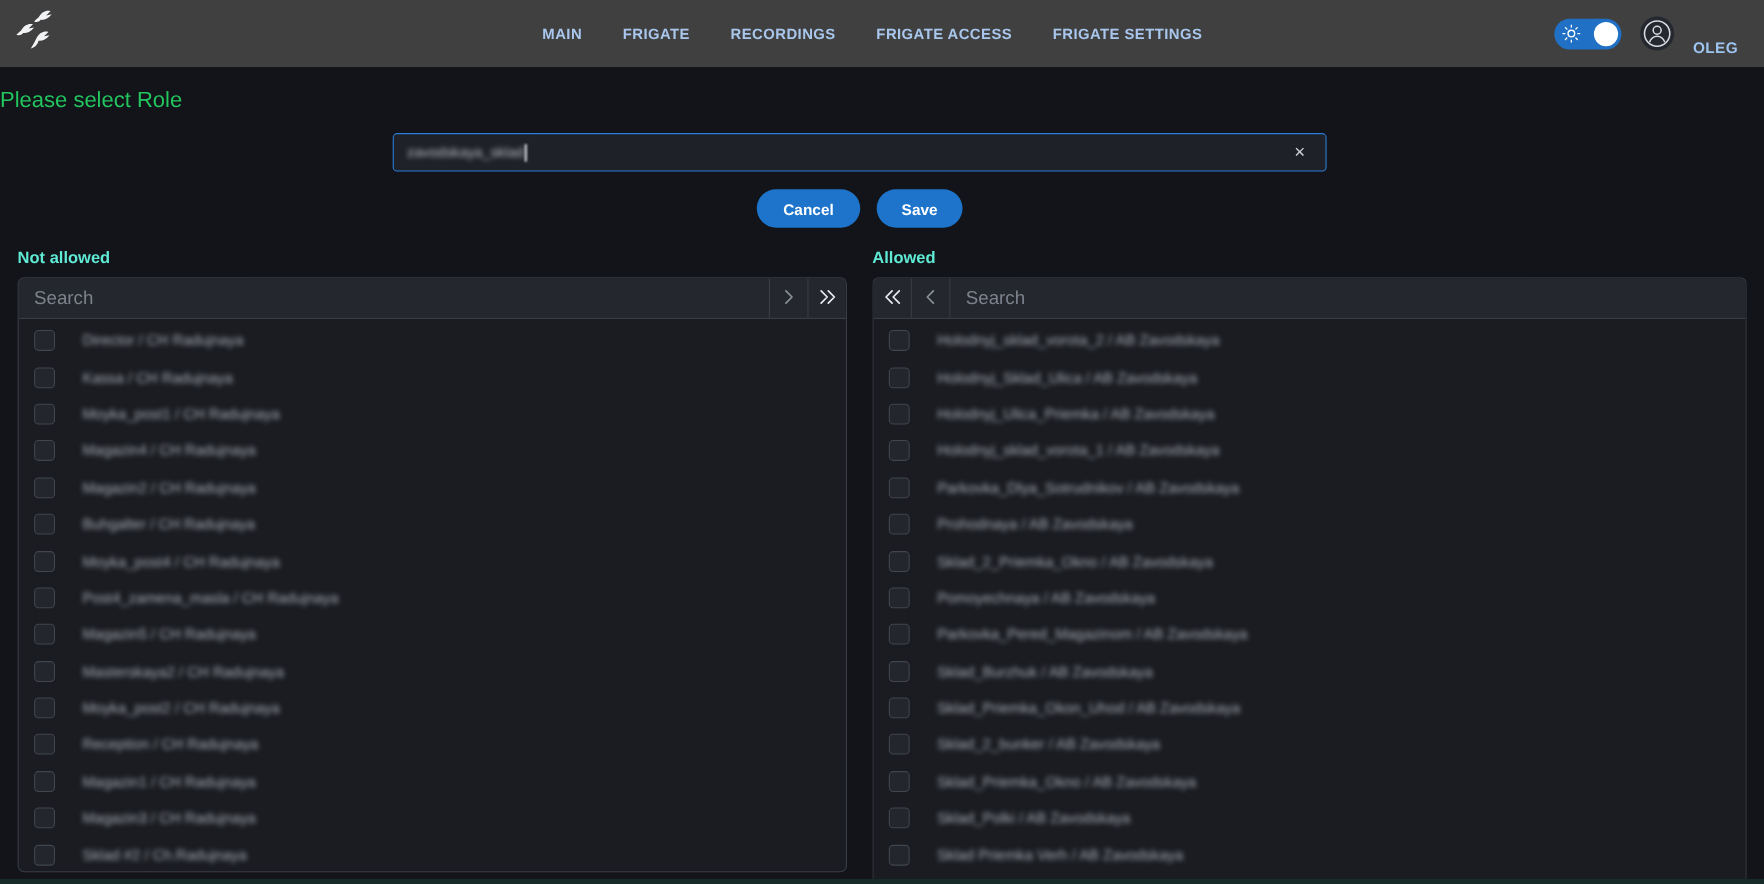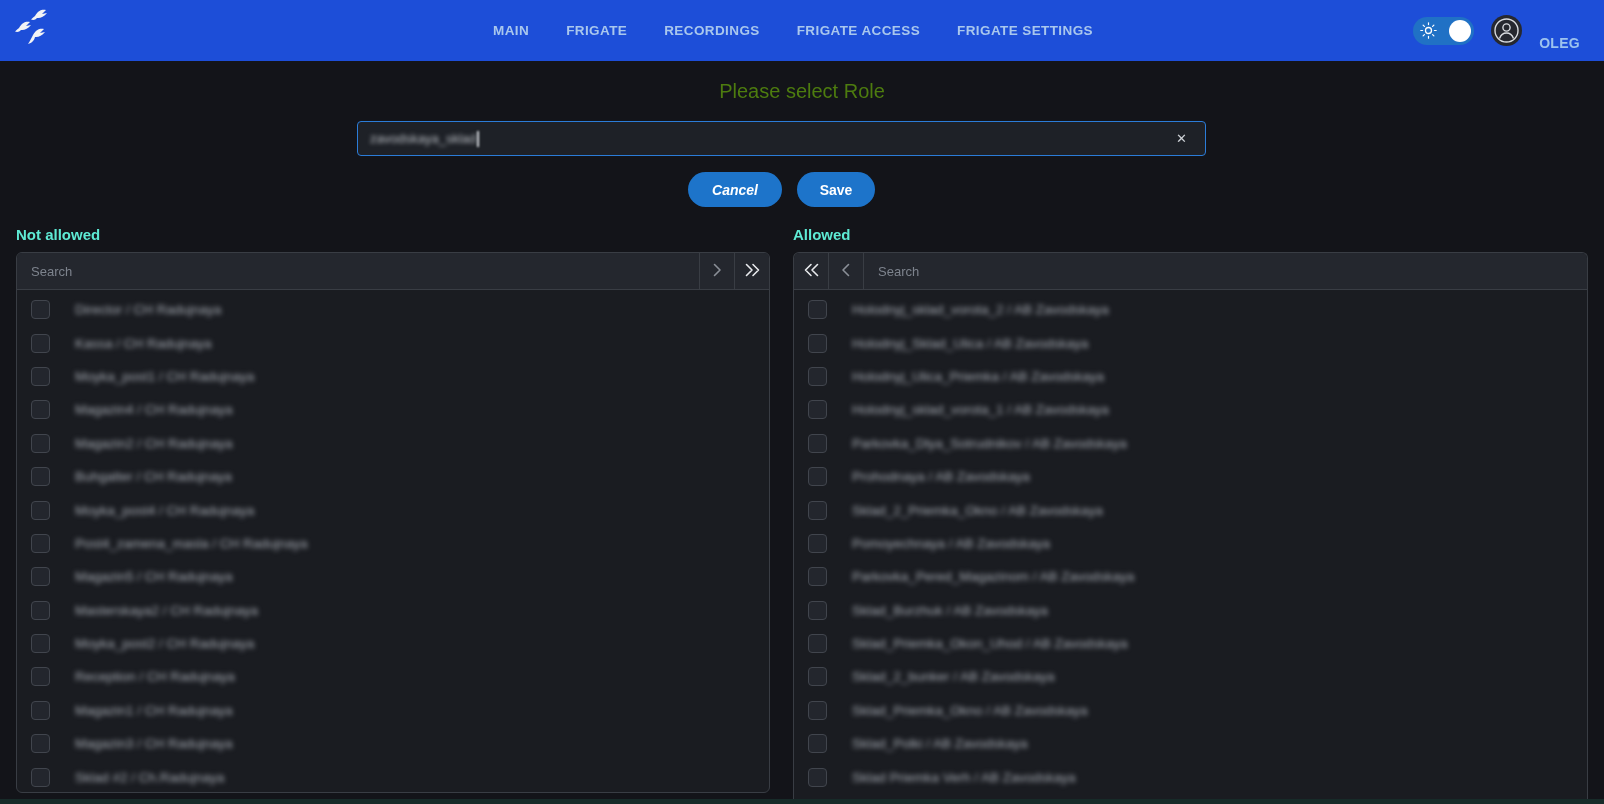--- a/index.html
+++ b/index.html
@@ -5,21 +5,21 @@
   * { margin:0; padding:0; box-sizing:border-box; }
   html,body { background:#0d0e11; }
   .app {
     position:relative; width:1604px; height:804px; overflow:hidden;
     background:#131419; font-family:"Liberation Sans","DejaVu Sans",sans-serif;
     color:#c7cacf;
   }
   
   .nav {
     position:absolute; top:0; left:0; width:100%; height:61px;
-    background:#1d4ed8; display:flex; align-items:center;
+    background:#404040; display:flex; align-items:center;
   }
   .logo { position:absolute; left:13px; top:8px; width:44px; height:45px; cursor:pointer; }
   .nav-links {
     position:absolute; left:50%; top:0; height:61px; transform:translateX(-51.5%);
     display:flex; align-items:center; gap:37px; white-space:nowrap;
   }
   .nav-link {
     color:#a9c7ed; font-size:13.5px; font-weight:700; letter-spacing:.4px;
     text-decoration:none; cursor:pointer;
   }
@@ -34,59 +34,59 @@
     border-radius:50%; background:#fff;
   }
   .avatar {
     width:31px; height:31px; border-radius:50%; background:#26282f;
     display:flex; align-items:center; justify-content:center; cursor:pointer;
   }
   .username { color:#9dc3ee; font-size:14px; font-weight:700; letter-spacing:.3px; cursor:pointer;margin-top:24px; }
 
   
   .page-title {
-    position:absolute; top:80px; left:0; width:100%; text-align:center;
-    font-size:20px; font-weight:400; color:#4d7c0f;
+    position:absolute; top:80px; left:0; width:100%; text-align:left;
+    font-size:20px; font-weight:400; color:#22c55e;
   }
   .role-input {
     position:absolute; top:121px; left:357px; width:849px; height:35px;
     background:#1e2127; border:1.5px solid #2b7cd8; border-radius:4px;
     display:flex; align-items:center; padding:0 12px; cursor:text;
   }
   .role-value { font-size:13px; color:#b9bdc3; filter:blur(2.2px); }
   .caret { width:1.5px; height:16px; background:#cfd3d8; margin-left:1px; filter:blur(1px); }
   .clear-btn {
     margin-left:auto; background:none; border:none; color:#ced2d7;
     font-size:13px; cursor:pointer; font-family:inherit; padding:2px 6px;
   }
   .actions { position:absolute; top:172px; left:688px; display:flex; gap:15px; }
   .btn {
     height:35px; border:none; border-radius:17.5px; background:#1d74ca;
     color:#fff; font-size:14px; font-weight:700; font-family:inherit;
     cursor:pointer; padding:0 24px;
   }
-  .btn.cancel { width:94px; padding:0;font-style:italic; }
+  .btn.cancel { width:94px; padding:0; }
   .btn.save { width:78px; padding:0;text-align:center; }
 
   
   .panel-title { position:absolute; font-size:15px; font-weight:700; color:#5eead4; }
   .panel-title.left { left:16px; top:226px; }
   .panel-title.right { left:793px; top:226px; }
   .panel-box {
     position:absolute; top:252px; background:#1a1c21;
     border:1px solid #393d44; border-radius:6px; overflow:hidden;
   }
   .panel-box.left { left:16px; width:754px; height:541px; }
   .panel-box.right { left:793px; width:795px; height:560px; border-bottom:none; border-radius:6px 6px 0 0; }
   .toolbar {
     display:flex; height:37px; background:#24272e; border-bottom:1px solid #393d44;
   }
   .panel-search {
     flex:1; background:transparent; border:none; outline:none; color:#c7cacf;
-    font-size:13px; font-family:inherit; padding:0 14px; min-width:0;
+    font-size:17px; font-family:inherit; padding:0 14px; min-width:0;
   }
   .panel-search::placeholder { color:#7d838d; }
   .tool-btn {
     width:35px; background:transparent; border:none; cursor:pointer;
     display:flex; align-items:center; justify-content:center; padding:0;
   }
   .toolbar .tool-btn { border-left:1px solid #393d44; }
   .panel-box.right .toolbar .tool-btn { border-left:none; border-right:1px solid #393d44; }
   .tool-btn.bright { color:#e8eaed; }
   .tool-btn.dim { color:#8a8f97; }

